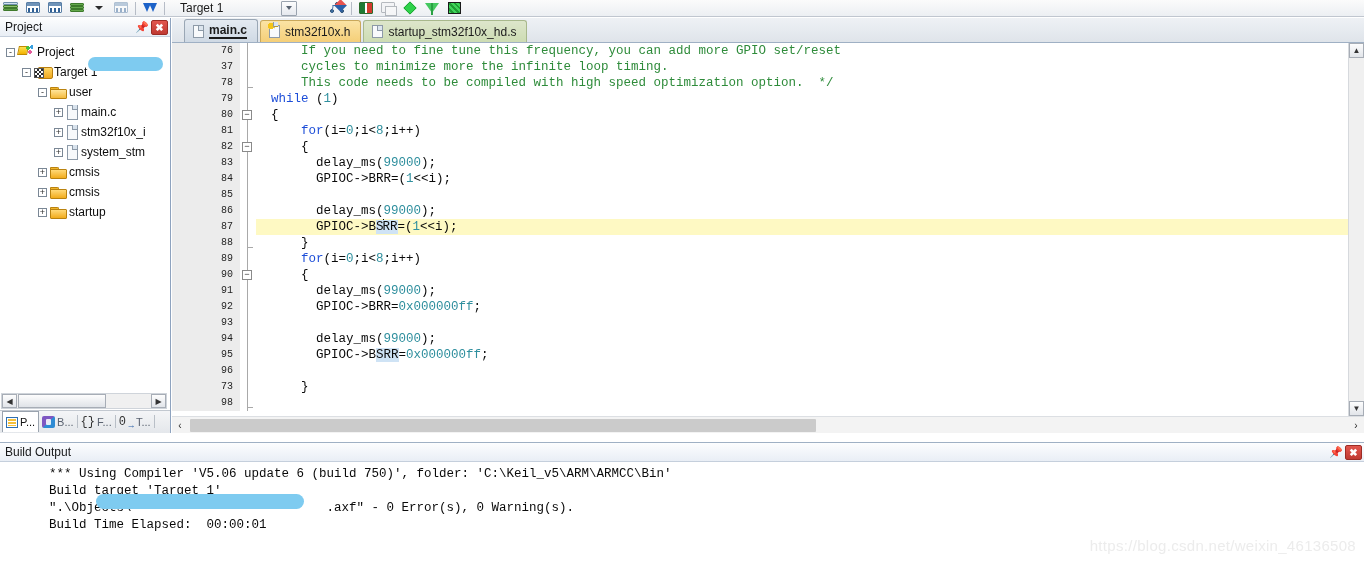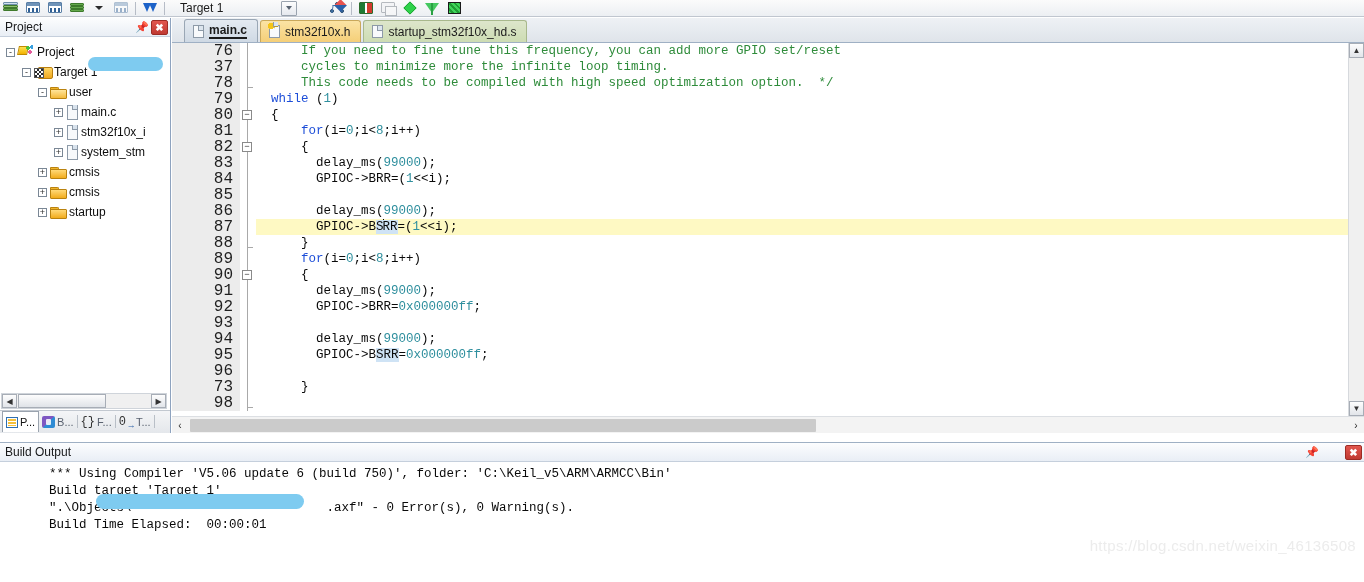--- a/index.html
+++ b/index.html
@@ -340,21 +340,21 @@
   .crow {
     display: flex; height: 16px; align-items: center;
     font-family: "Liberation Mono", monospace; font-size: 12.5px;
     white-space: pre;
   }
   .crow.hl .ctext { background: #fef9c3; }
   .crow.hl { background: #d9f5e2; }
   .gutter {
     width: 68px; flex: none; text-align: right; padding-right: 7px;
     color: #1f1f1f; background: #ececec;
-    font-family: "Liberation Mono", monospace; font-size: 16px;
+    font-family: "Liberation Mono", monospace; font-size: 10px;
     height: 16px; line-height: 16px;
   }
   .crow.hl .gutter { background: #ececec; }
   .foldcol {
     width: 16px; flex: none; position: relative; height: 16px; background: #ffffff;
   }
   .foldline {
     position: absolute; left: 7px; top: 0; bottom: 0; width: 1px; background: #a9a9a9;
   }
   .foldbox {
@@ -403,21 +403,21 @@
     background: #cbcbcb; border-radius: 1px;
   }
 
   
   .build {
     position: absolute; left: 0; top: 442px; right: 0; bottom: 0; background: #ffffff;
     border-top: 1px solid #9fb0c4;
   }
   .build-head {
     height: 19px; background: linear-gradient(#fcfdfe,#e9eef5);
-    border-bottom: 1px solid #c5cfdc; display: flex; align-items: center; padding-left: 5px; gap: 24px;
+    border-bottom: 1px solid #c5cfdc; display: flex; align-items: center; padding-left: 5px;
   }
   .build-body {
     position: absolute; left: 0; top: 20px; right: 0; bottom: 0;
     font-family: "Liberation Mono", monospace; font-size: 12.5px;
     color: #0a0a0a; padding: 3px 0 0 4px; line-height: 17px; white-space: pre;
     background: #ffffff;
     margin-left: 45px;
   }
   .build-redact {
     position: absolute; left: 96px; top: 51px; width: 208px; height: 15px;

